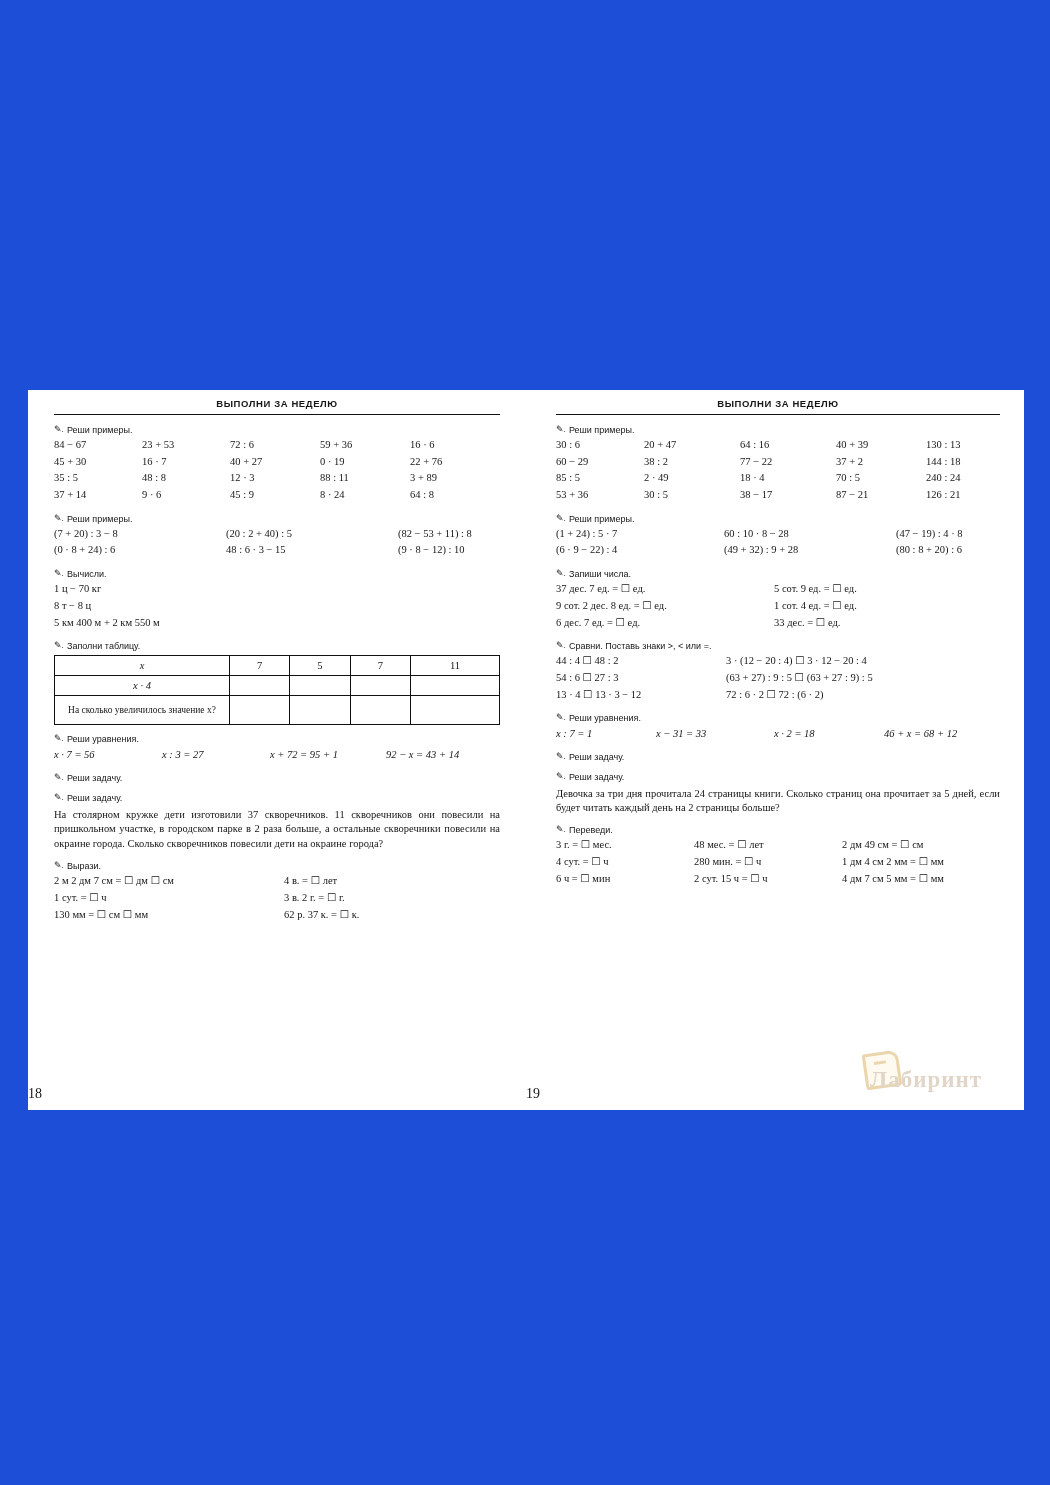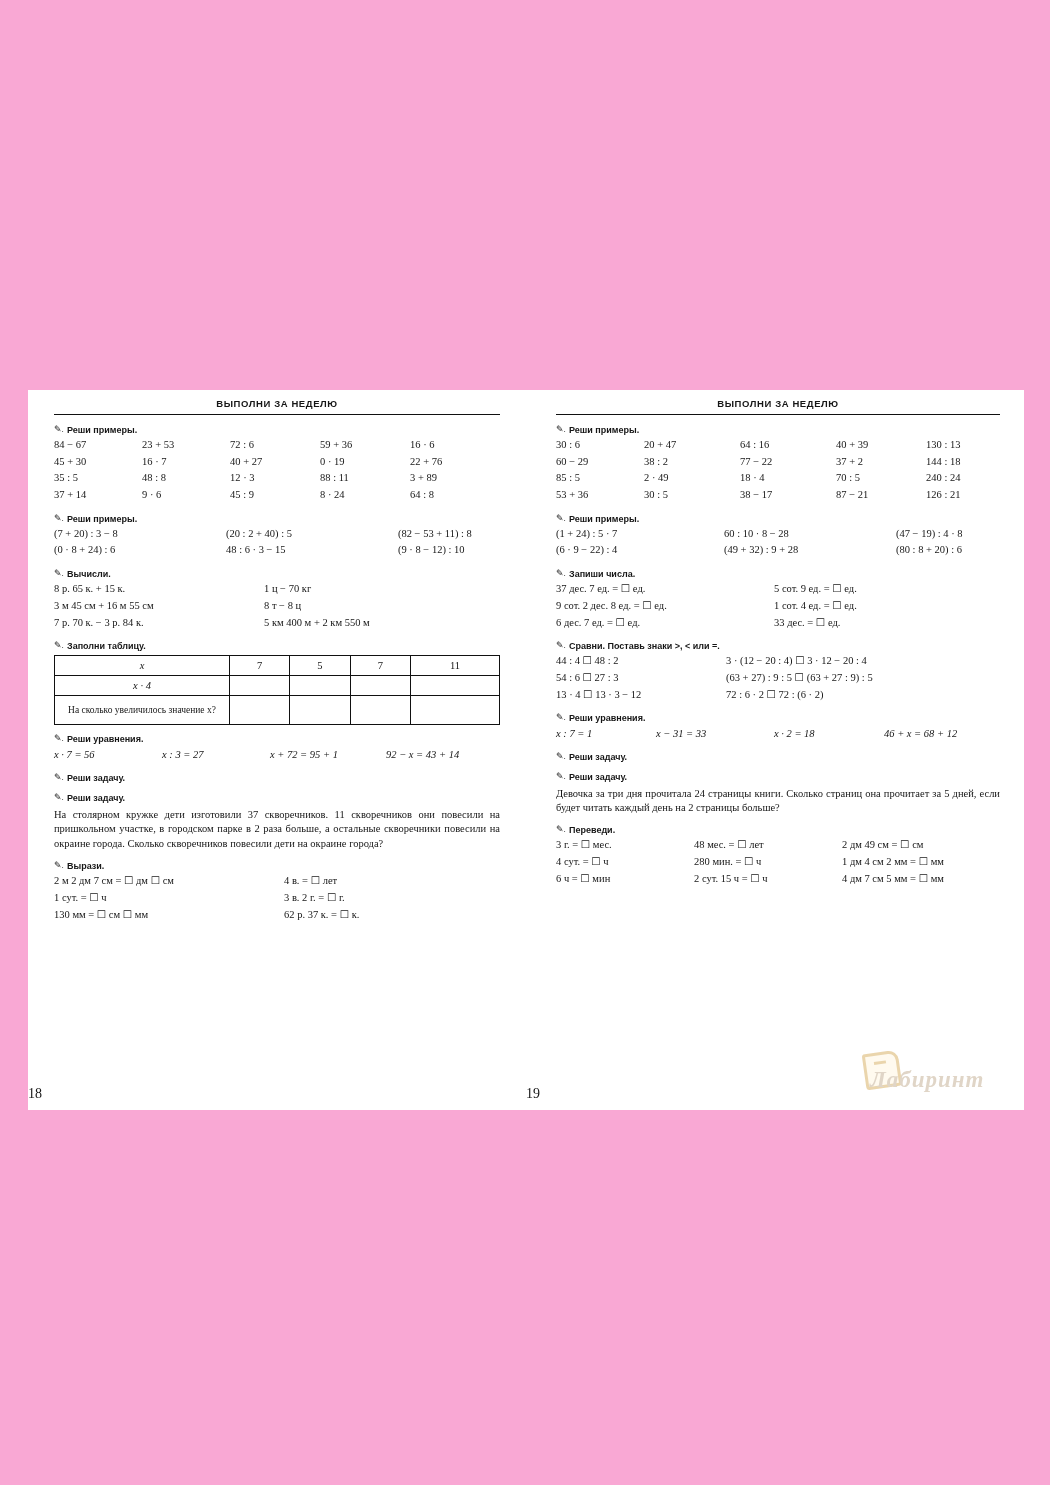--- a/index.html
+++ b/index.html
@@ -4,21 +4,21 @@
 <style>
   html,body{margin:0;padding:0;}
   body{
     width:1050px;height:1485px;
     background:#ffffff;
     font-family:"Liberation Serif", serif;
     overflow:hidden;
   }
   .scan{
     position:absolute;left:0;top:0;width:1050px;height:1485px;
-    background:#f9a8d4;
+    background:#1d4ed8;
   }
   .spread{
     position:absolute;
     left:28px; top:390px;
     width:996px; height:720px;
     background:#ffffff;
     display:flex;
   }
   .page{
     position:relative;
@@ -46,21 +46,21 @@
   .bullet{
     flex:0 0 auto;
     width:13px;
     font-size:9px;
     line-height:1.2;
     color:#111;
   }
   .task-label{
     font-family:"Liberation Sans", sans-serif;
     font-size:9px;
-    font-weight:bold;
+    font-weight:normal;
   }
   .block{margin:2px 0 0 0;}
   .cols{display:flex;}
   .col{display:flex;flex-direction:column;}
   .cell{white-space:nowrap;margin-bottom:2.5px;}
   .para{text-align:justify;margin:3px 0 0 0;font-size:10.5px;line-height:1.42;}
   .ital{font-style:italic;}
   table.tbl{
     border-collapse:collapse;
     width:100%;
@@ -79,21 +79,20 @@
     position:absolute;
     bottom:6px;left:0;right:0;
     text-align:left;
     font-size:14px;
   }
   .wm{
     position:absolute;
     right:12px;bottom:8px;
     width:150px;height:52px;
     opacity:.55;
-    font-style:italic;
   }
   .wm .wmtext{
     position:absolute;left:8px;top:14px;
     font-family:"Liberation Serif", serif;
     font-size:23px;
     font-weight:bold;
     color:#c7b49a;
     letter-spacing:1px;
   }
   .wm .wmbook{
@@ -177,25 +176,20 @@
           </div>
         </div>
       </div>
 
       <div class="task">
         <span class="bullet">✎.</span>
         <span class="task-label">Вычисли.</span>
       </div>
       <div class="block">
         <div class="cols">
-          <div class="col" style="width:210px">
-            <span class="cell">8 р. 65 к. + 15 к.</span>
-            <span class="cell">3 м 45 см + 16 м 55 см</span>
-            <span class="cell">7 р. 70 к. − 3 р. 84 к.</span>
-          </div>
           <div class="col">
             <span class="cell">1 ц − 70 кг</span>
             <span class="cell">8 т − 8 ц</span>
             <span class="cell">5 км 400 м + 2 км 550 м</span>
           </div>
         </div>
       </div>
 
       <div class="task">
         <span class="bullet">✎.</span>

